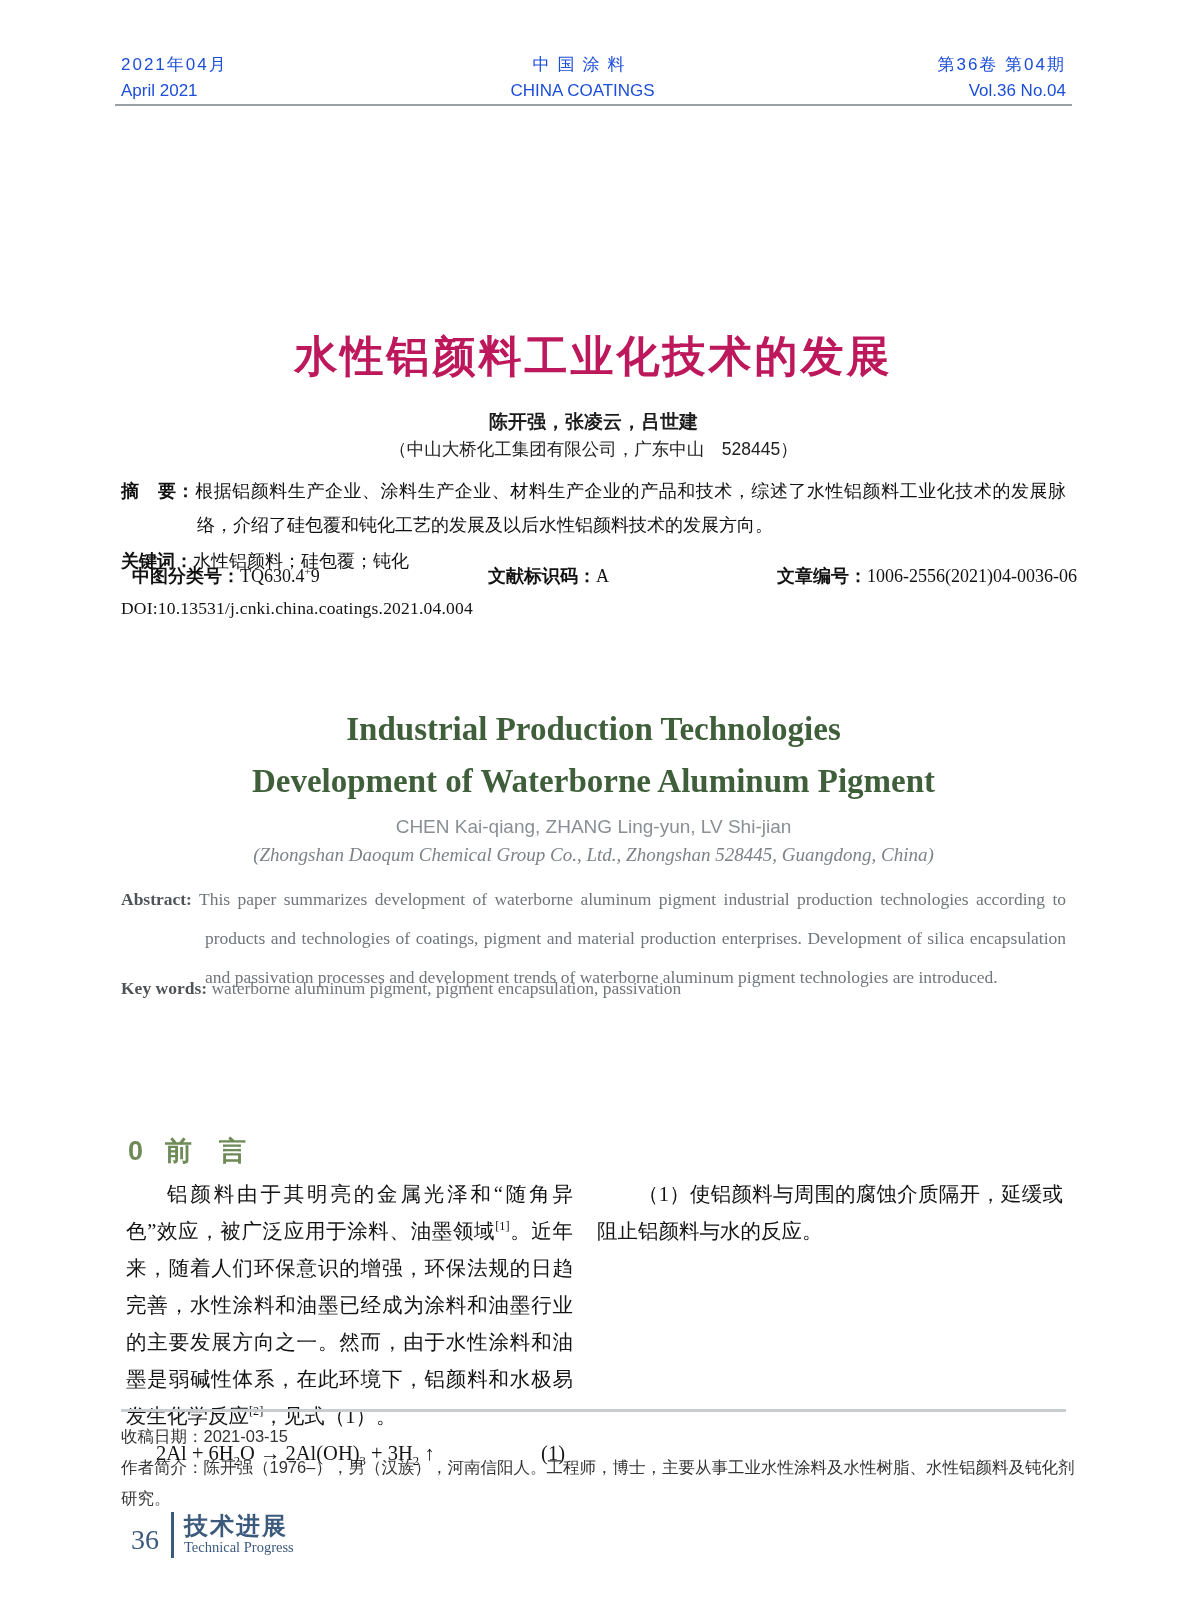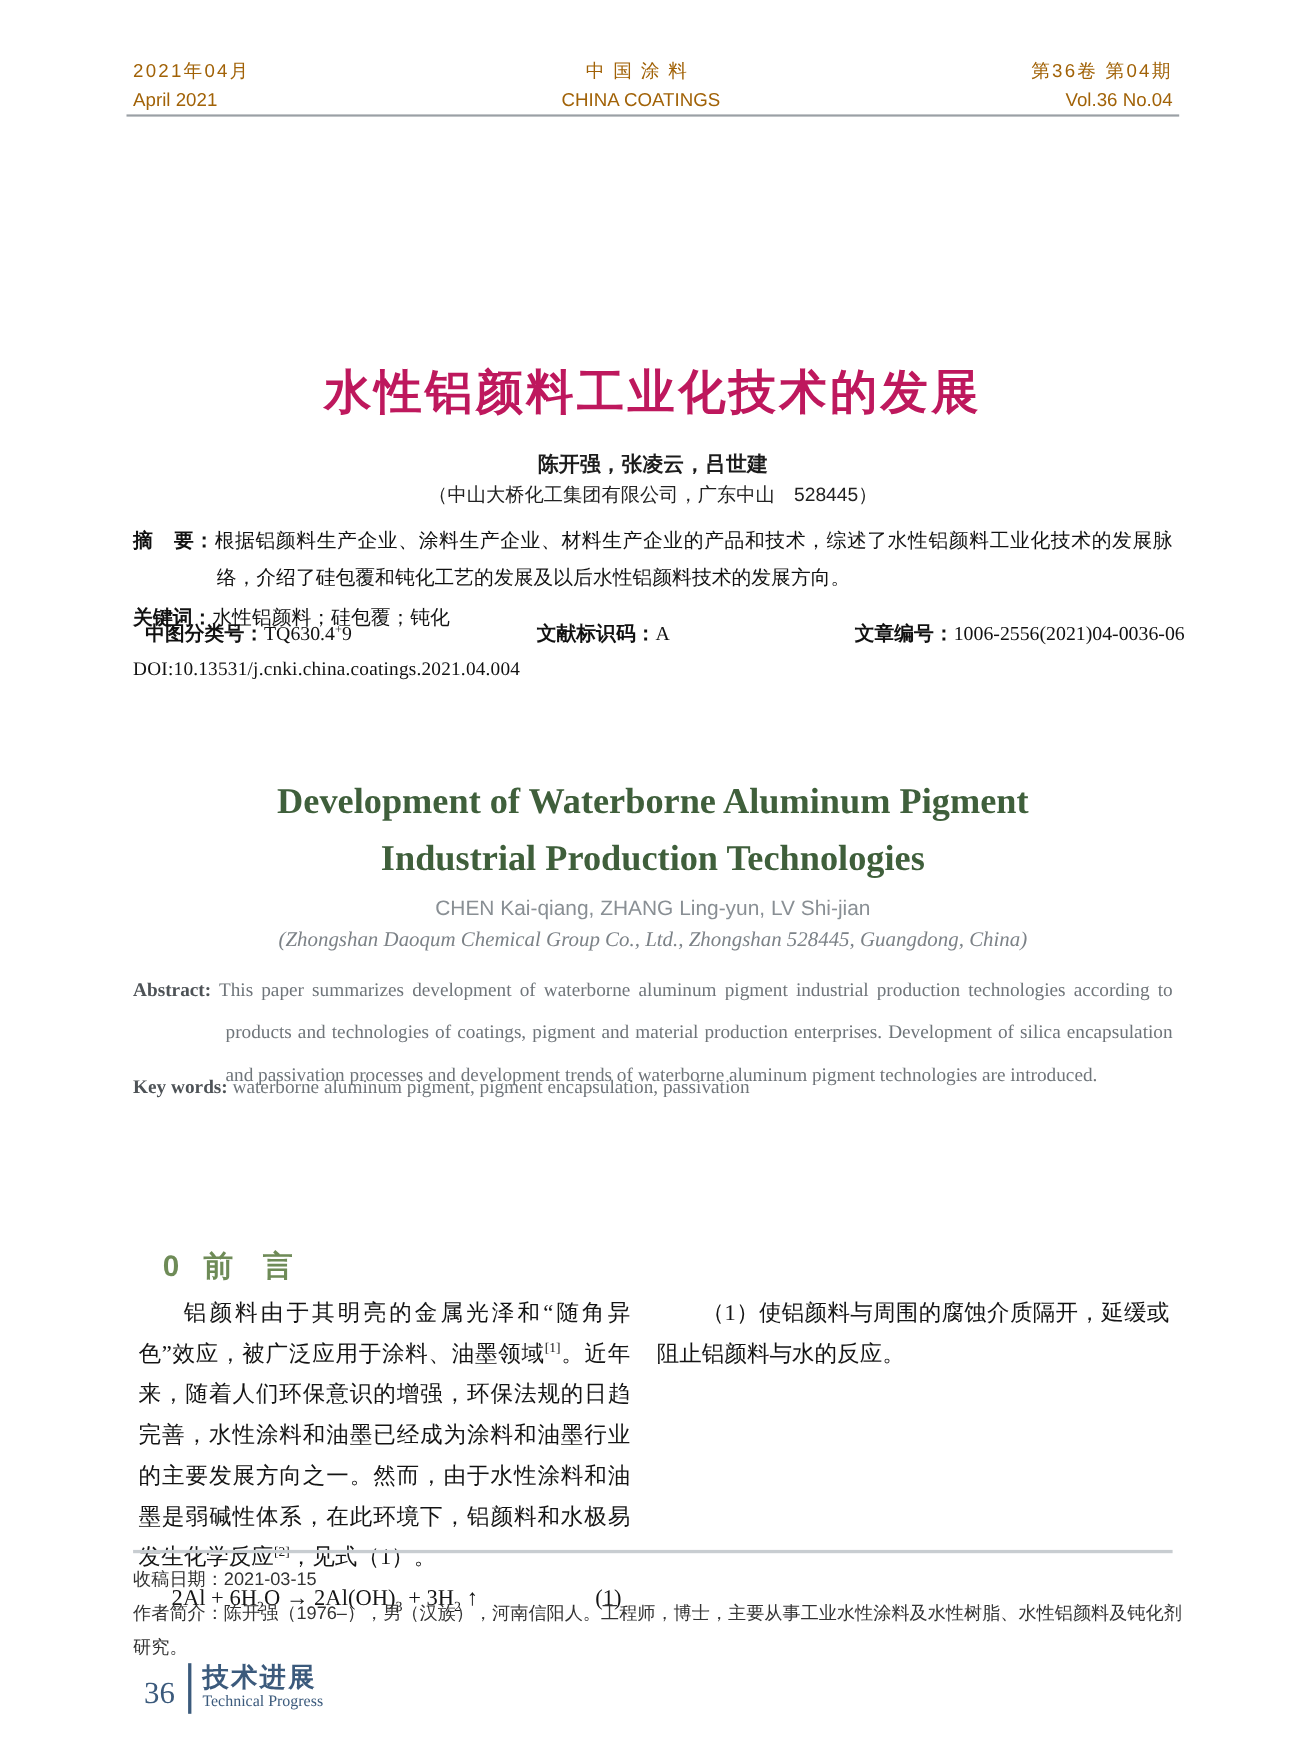--- a/index.html
+++ b/index.html
@@ -10,21 +10,21 @@
     background:#ffffff;
     font-family:"Liberation Serif", serif;
     color:#141414;
     overflow:hidden;
   }
   
   .jheader{
     position:absolute;left:121px;top:52px;width:945px;
     display:flex;justify-content:space-between;align-items:flex-end;
     font-family:"Liberation Sans", sans-serif;
-    color:#a16207;font-size:17px;line-height:26px;
+    color:#1d4ed8;font-size:17px;line-height:26px;
   }
   .jheader .col{white-space:nowrap;}
   .jheader .col.center{text-align:center;}
   .jheader .col.right{text-align:right;}
   .jheader .cnrow{letter-spacing:2px;}
   .jheader .center .cnrow{letter-spacing:8px;}
   .jheader-rule{
     position:absolute;left:115px;top:104px;width:957px;height:2px;
     background:#9aa0a5;
   }
@@ -103,21 +103,21 @@
   .en-keywords{
     position:absolute;left:121px;top:978px;width:945px;
     font-family:"Liberation Serif", serif;
     font-size:17.5px;color:#6f757a;
   }
   .en-keywords .lbl-en{font-weight:bold;color:#4e5357;}
   
   .sec-heading{
     position:absolute;left:128px;top:1133px;
     font-family:"Liberation Sans", sans-serif;
-    font-weight:bold;font-size:27px;color:#6e8b57;margin-left:20px;
+    font-weight:bold;font-size:27px;color:#6e8b57;
   }
   .sec-heading .sec-no{margin-right:22px;}
   
   .colL,.colR{
     position:absolute;top:1176px;height:305px;overflow:hidden;
     font-family:"Liberation Serif", serif;
     font-size:20.5px;line-height:37px;color:#141414;
     text-align:justify;
   }
   .colL{left:126px;width:447px;}
@@ -202,22 +202,22 @@
     <span>
       <span class="mlabel">文献标识码：</span><span class="mval">A</span>
     </span>
     <span>
       <span class="mlabel">文章编号：</span><span class="mval">1006-2556(2021)04-0036-06</span>
     </span>
   </div>
   <div class="doi">DOI:10.13531/j.cnki.china.coatings.2021.04.004</div>
 
   <div class="en-title">
+    <div>Industrial Production Technologies</div>
     <div>Development of Waterborne Aluminum Pigment</div>
-    <div>Industrial Production Technologies</div>
   </div>
   <div class="en-authors">CHEN Kai-qiang, ZHANG Ling-yun, LV Shi-jian</div>
   <div class="en-affil">(Zhongshan Daoqum Chemical Group Co., Ltd., Zhongshan 528445, Guangdong, China)</div>
 
   <div class="en-abstract">
     <div class="hang-en">
       <span class="lbl-en">Abstract:</span>
       <span>This paper summarizes development of waterborne aluminum pigment industrial production technologies according to products and technologies of coatings, pigment and material production enterprises. Development of silica encapsulation and passivation processes and development trends of waterborne aluminum pigment technologies are introduced.</span>
     </div>
   </div>

